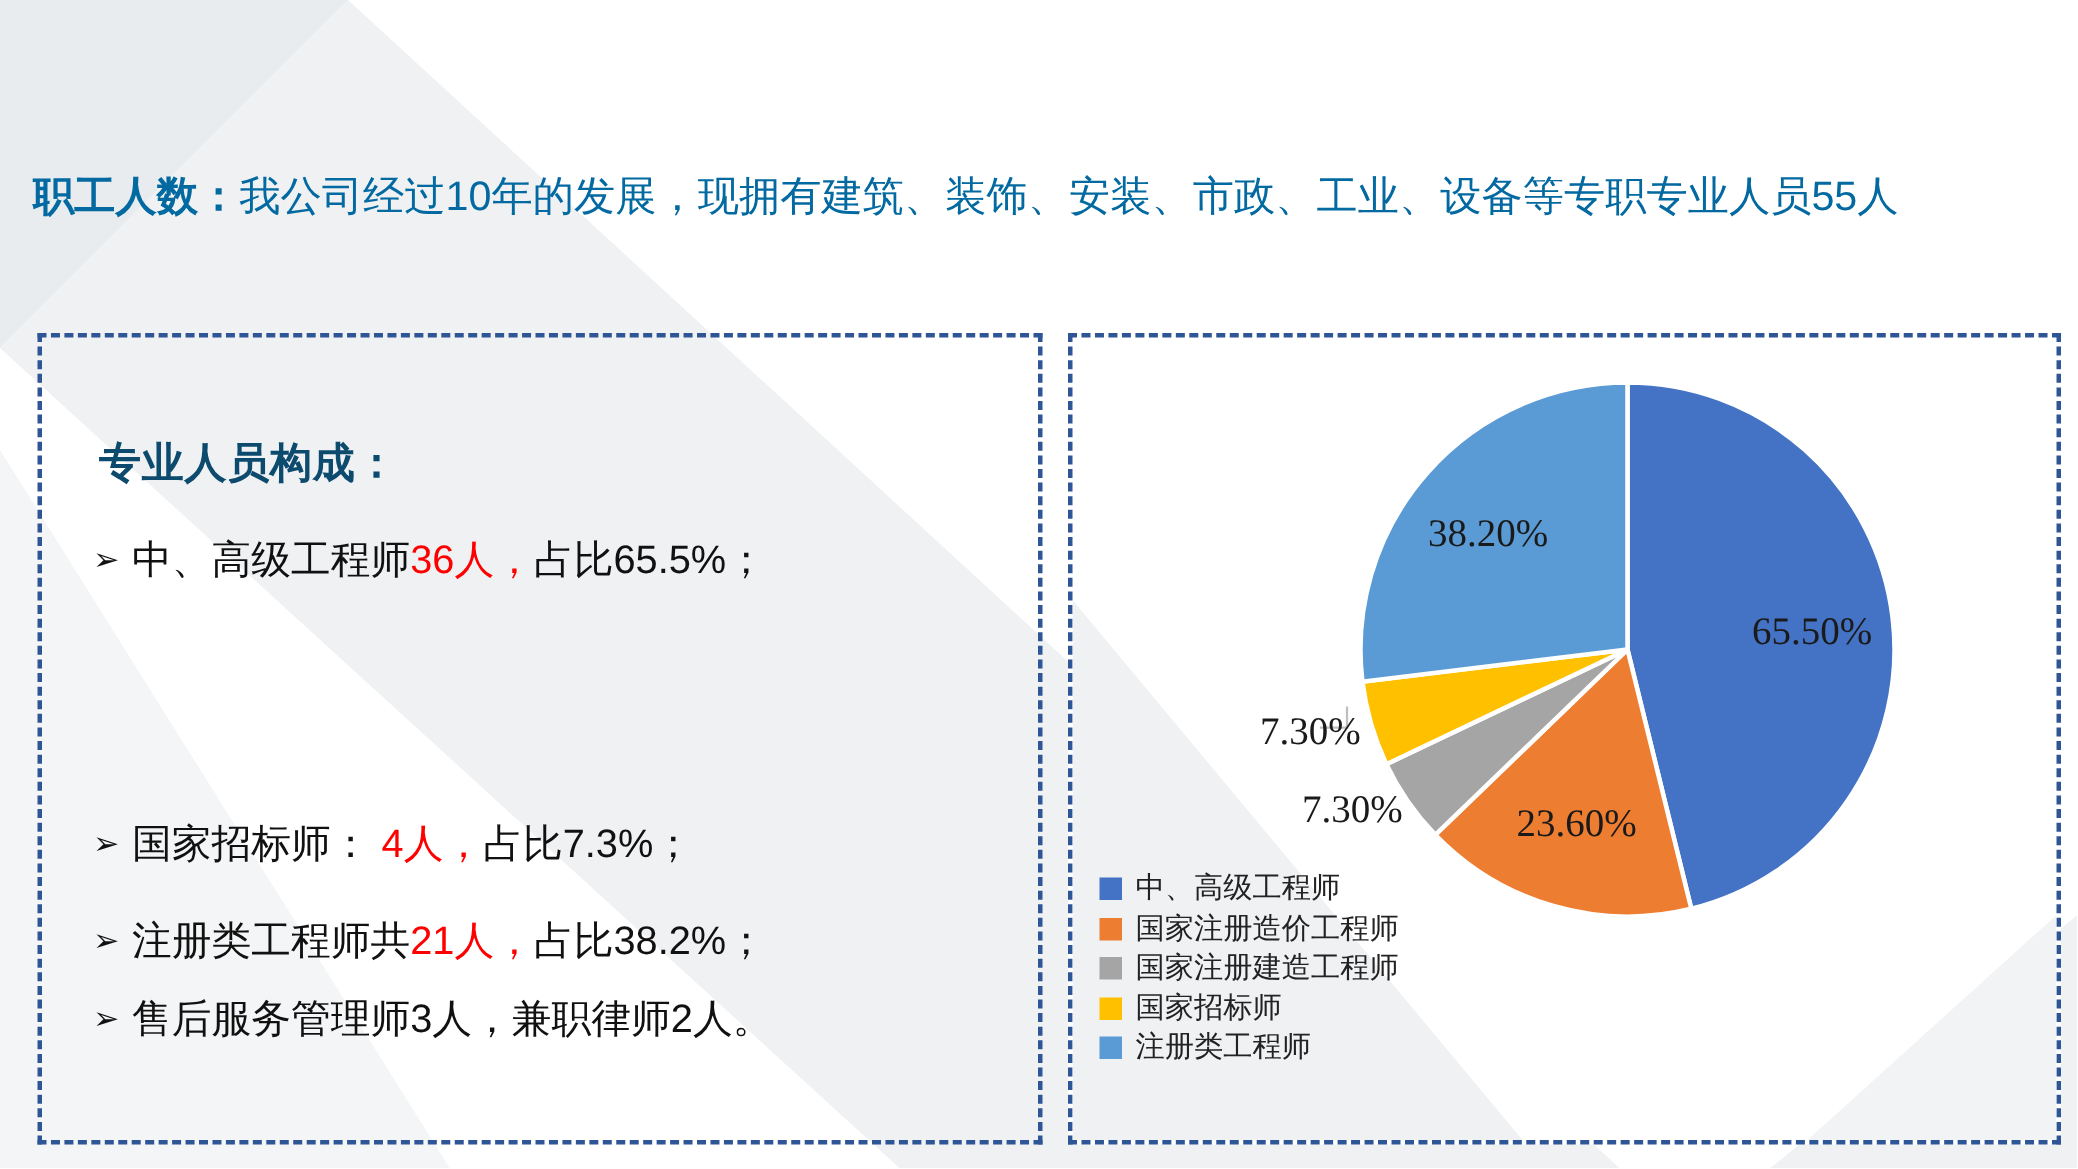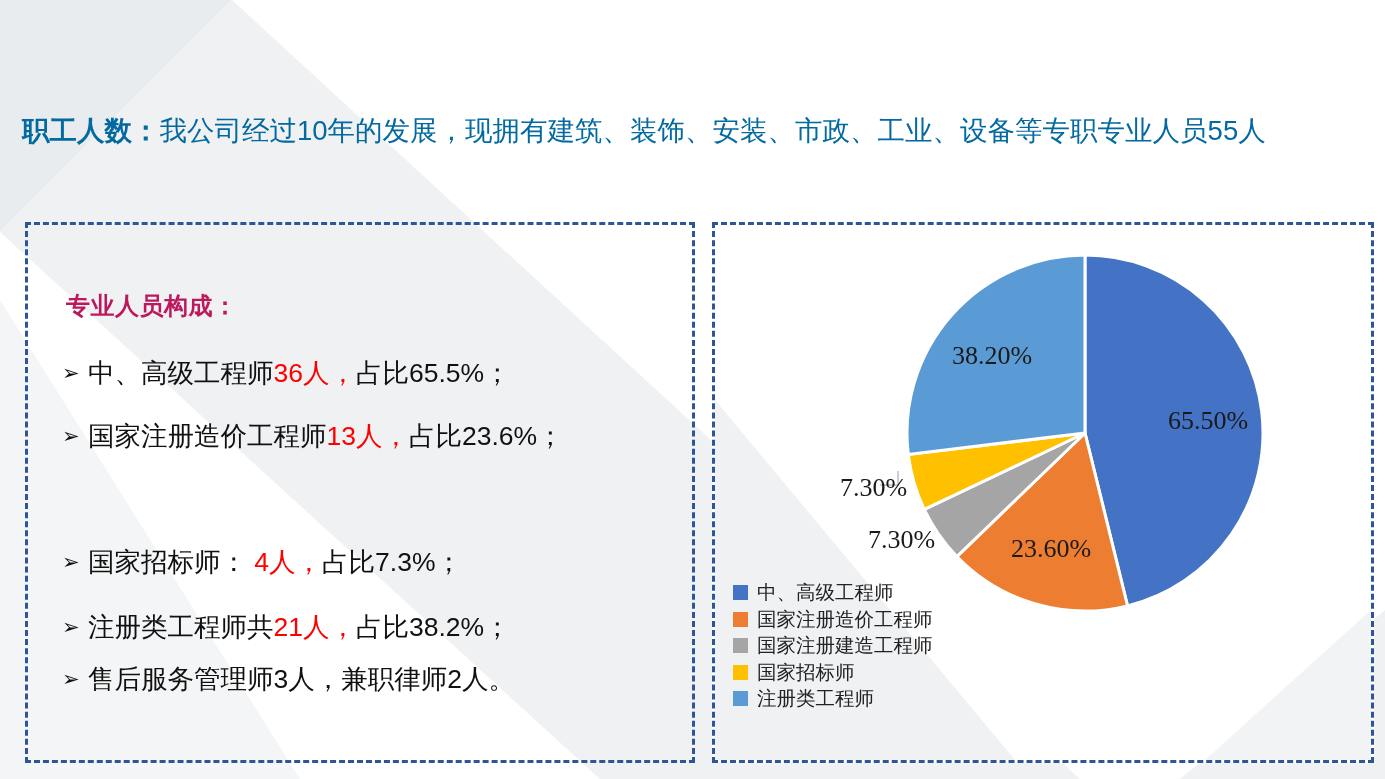--- a/index.html
+++ b/index.html
@@ -65,23 +65,23 @@
     width: 662px;
     height: 541px;
     background: #ffffff;
   }
 
   
   #composition-heading {
     position: absolute;
     left: 66px;
     top: 290px;
-    font-size: 24px;
+    font-size: 28px;
     font-weight: bold;
-    color: #be185d;
+    color: #0c4a6e;
     letter-spacing: 0.5px;
   }
   .bullet {
     position: absolute;
     left: 62px;
     width: 600px;
     font-size: 26.5px;
     color: #111111;
     white-space: nowrap;
   }
@@ -163,21 +163,20 @@
 
 
   <div id="intro"><span class="lead">职工人数：</span><span>我公司经过10年的发展，现拥有建筑、装饰、安装、市政、工业、设备等专职专业人员55人</span></div>
 
   <div class="panel" id="panel-left"></div>
 
   <div id="composition-heading">专业人员构成：</div>
 
   <div class="bullet" id="b0"><span class="marker">➢</span><span>中、高级工程师</span><span class="hl">36人，</span><span>占比65.5%；</span></div>
 
-  <div class="bullet" id="b1"><span class="marker">➢</span><span>国家注册造价工程师</span><span class="hl">13人，</span><span>占比23.6%；</span></div>
 
 
   <div class="bullet" id="b3"><span class="marker">➢</span><span>国家招标师：</span><span class="hl"> 4人，</span><span>占比7.3%；</span></div>
 
   <div class="bullet" id="b4"><span class="marker">➢</span><span>注册类工程师共</span><span class="hl">21人，</span><span>占比38.2%；</span></div>
 
   <div class="bullet" id="b5"><span class="marker">➢</span><span>售后服务管理师3人，兼职律师2人。</span><span class="hl"></span><span></span></div>
 
   <div class="panel" id="panel-right"></div>
 

